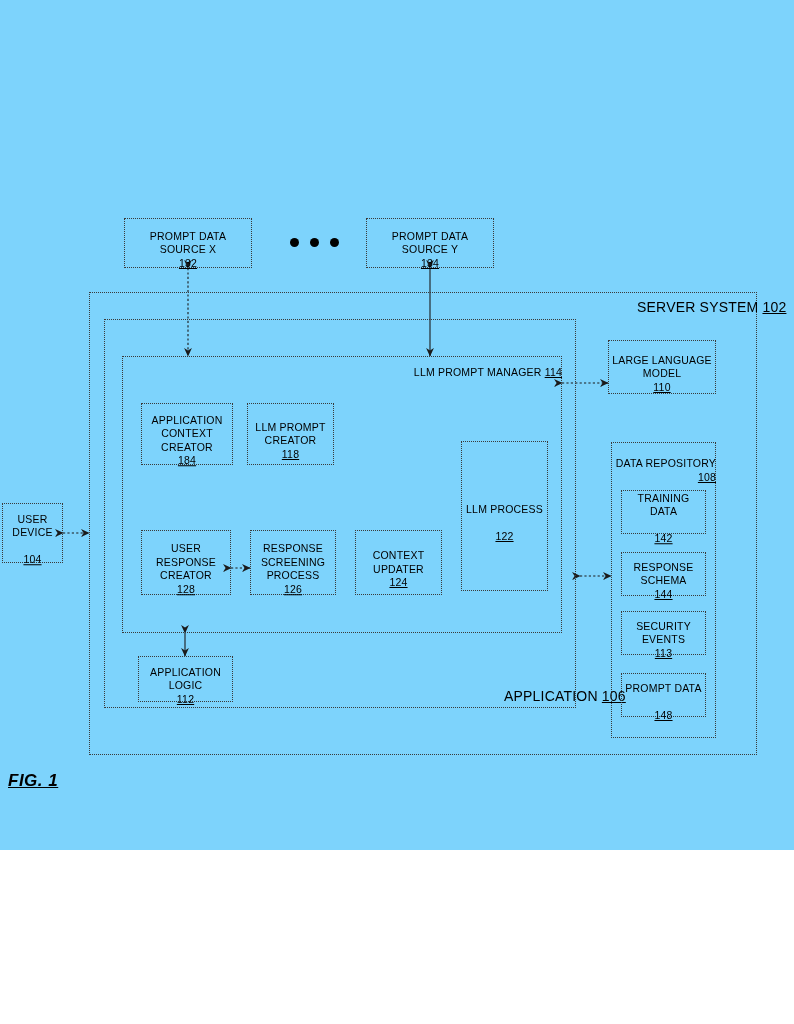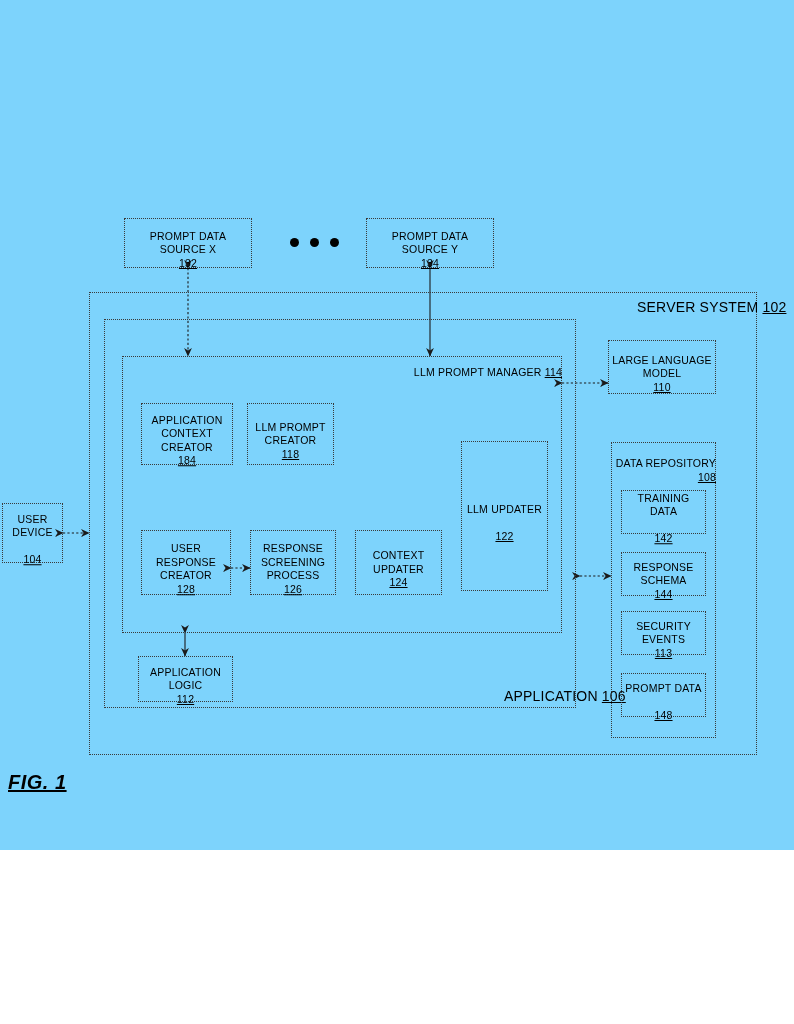--- a/index.html
+++ b/index.html
@@ -52,21 +52,21 @@
     line-height: 13.5px;
     letter-spacing: 0.2px;
     white-space: nowrap;
   }
   u.num { text-decoration: underline; }
   .fig {
     position: absolute;
     font-family: "Liberation Sans", sans-serif;
     font-style: italic;
     font-weight: bold;
-    font-size: 20px;
+    font-size: 17px;
     text-decoration: underline;
     letter-spacing: 0.5px;
   }
   .dots {
     position: absolute;
     display: flex;
     gap: 11px;
     align-items: center;
   }
   .dot {
@@ -189,21 +189,21 @@
   <div class="box" style="left:247px; top:403px; width:87px; height:62px;">
     <div class="boxtext">
       <span>LLM PROMPT
 CREATOR</span>
       <u class="num">118</u>
     </div>
   </div>
 
   <div class="box" style="left:461px; top:441px; width:87px; height:150px;">
     <div class="boxtext">
-      <span>LLM UPDATER</span>
+      <span>LLM PROCESS</span>
       <br><u class="num">122</u>
     </div>
   </div>
 
   <div class="box" style="left:141px; top:530px; width:90px; height:65px;">
     <div class="boxtext">
       <span>USER
 RESPONSE
 CREATOR</span>
       <u class="num">128</u>

